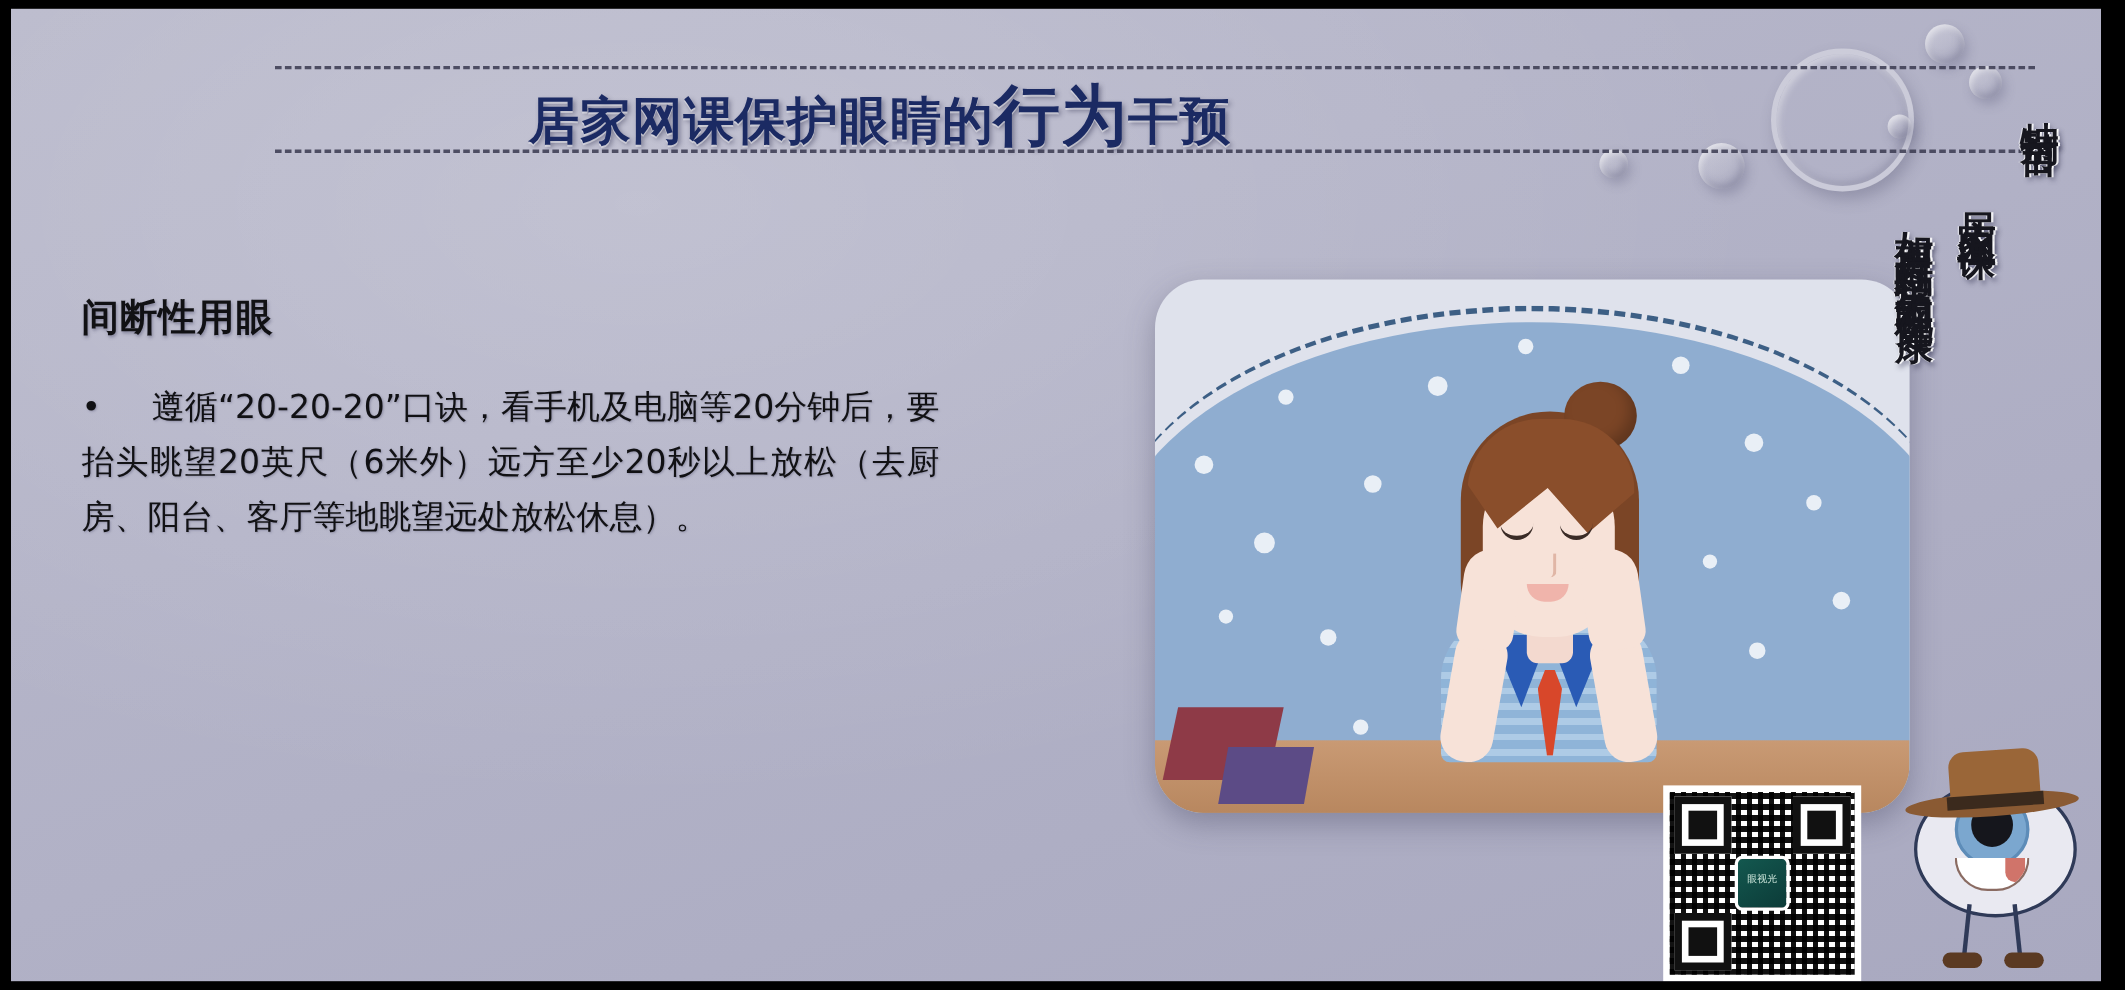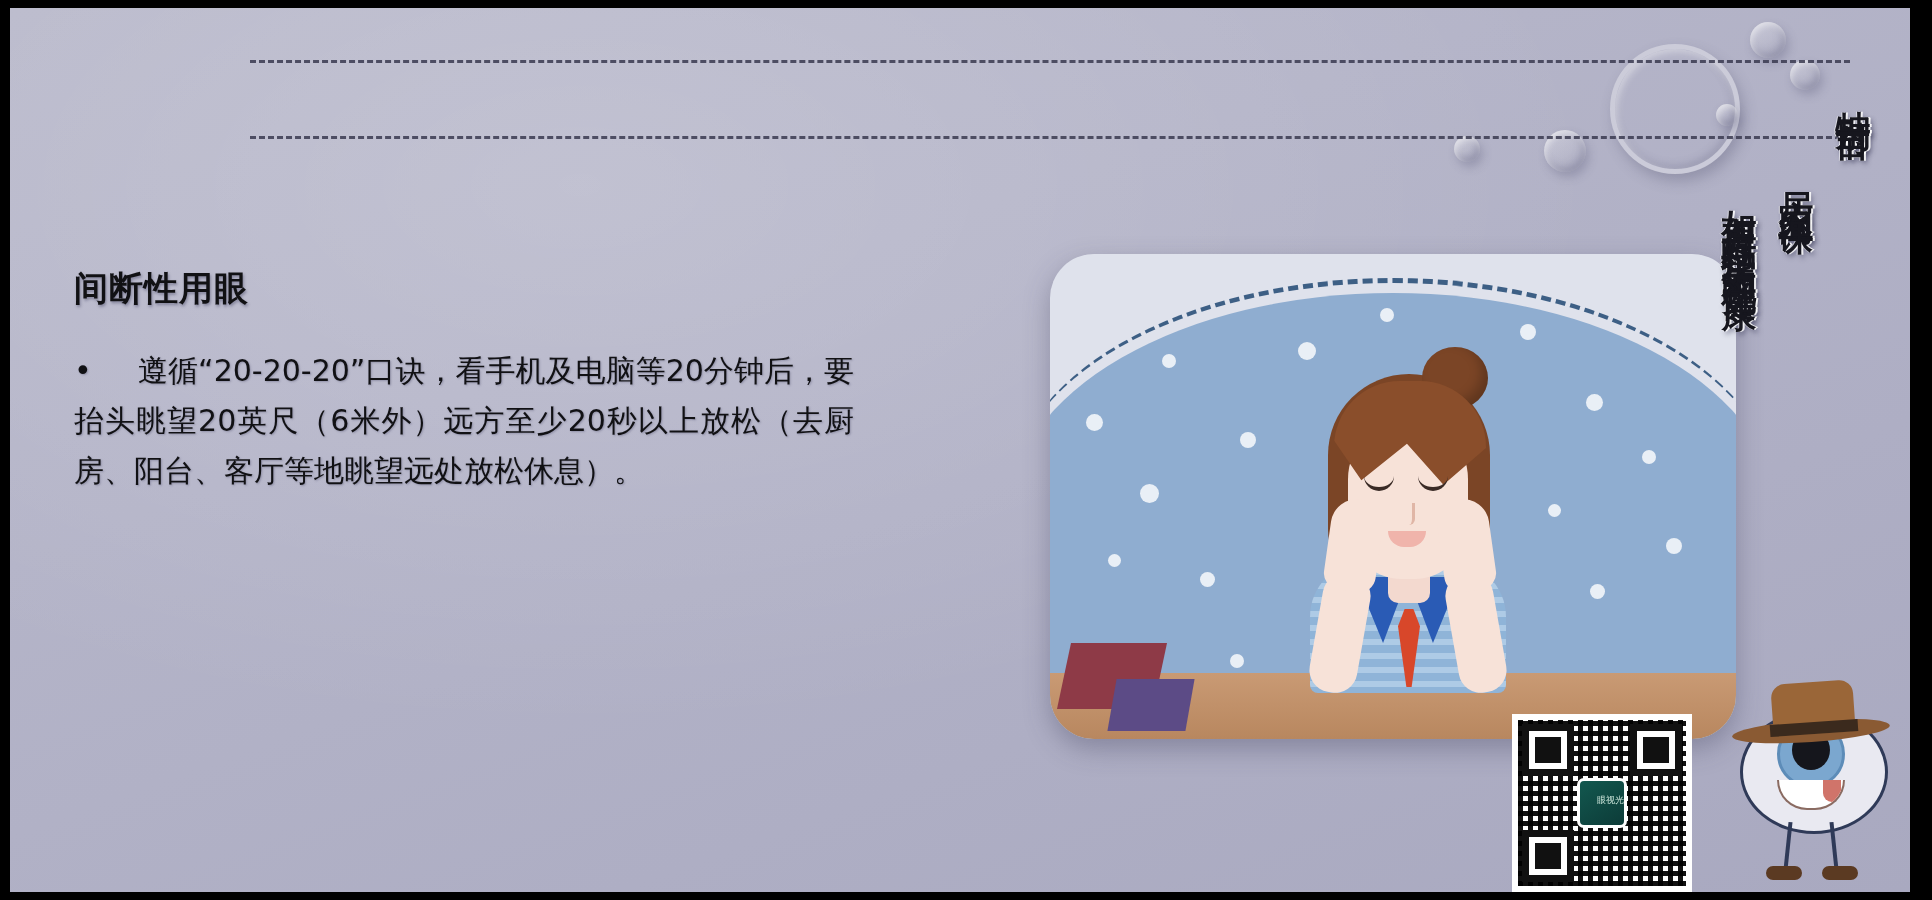--- a/index.html
+++ b/index.html
@@ -325,21 +325,21 @@
     position: absolute;
     left: 50%; top: 50%;
     transform: translate(-50%, -50%);
     width: 44px; height: 44px;
     border-radius: 7px;
     background: linear-gradient(145deg, #13584f, #0c3b38);
     border: 3px solid #fff;
     color: #cfe8dd;
     font-size: 9px;
     line-height: 38px;
-    text-align: right;
+    text-align: center;
     font-family: "DejaVu Sans", sans-serif;
     overflow: hidden;
   }
 
   
   #eye-mascot {
     position: absolute;
     left: 1716px;
     top: 664px;
     width: 170px;
@@ -437,20 +437,23 @@
     <div class="bubble-ring" style="left:1600px; top:36px; width:120px; height:120px;"></div>
     <div class="bubble" style="left:1534px; top:122px; width:42px; height:42px;"></div>
     <div class="bubble" style="left:1740px; top:14px; width:36px; height:36px;"></div>
     <div class="bubble" style="left:1780px; top:52px; width:30px; height:30px;"></div>
     <div class="bubble" style="left:1706px; top:96px; width:22px; height:22px;"></div>
     <div class="bubble" style="left:1444px; top:128px; width:26px; height:26px;"></div>
 
     <div class="dash-rule" style="left:240px; top:52px; width:1600px;"></div>
     <div class="dash-rule" style="left:240px; top:128px; width:1600px;"></div>
 
+    <div id="title-block">
+      <div id="slide-title"><span>居家网课保护眼睛的</span><span class="big">行为</span><span>干预</span></div>
+    </div>
 
     <div id="body-copy">
       <h2 id="section-heading">间断性用眼</h2>
 
       <p class="bullet-para"><span class="bullet-dot">•</span><span>遵循“20-20-20”口诀，看手机及电脑等20分钟后，要抬头眺望20英尺（6米外）远方至少20秒以上放松（去厨房、阳台、客厅等地眺望远处放松休息）。</span></p>
 
     </div>
 
     <div id="illustration-card">
       <div id="illus-sky"></div>

